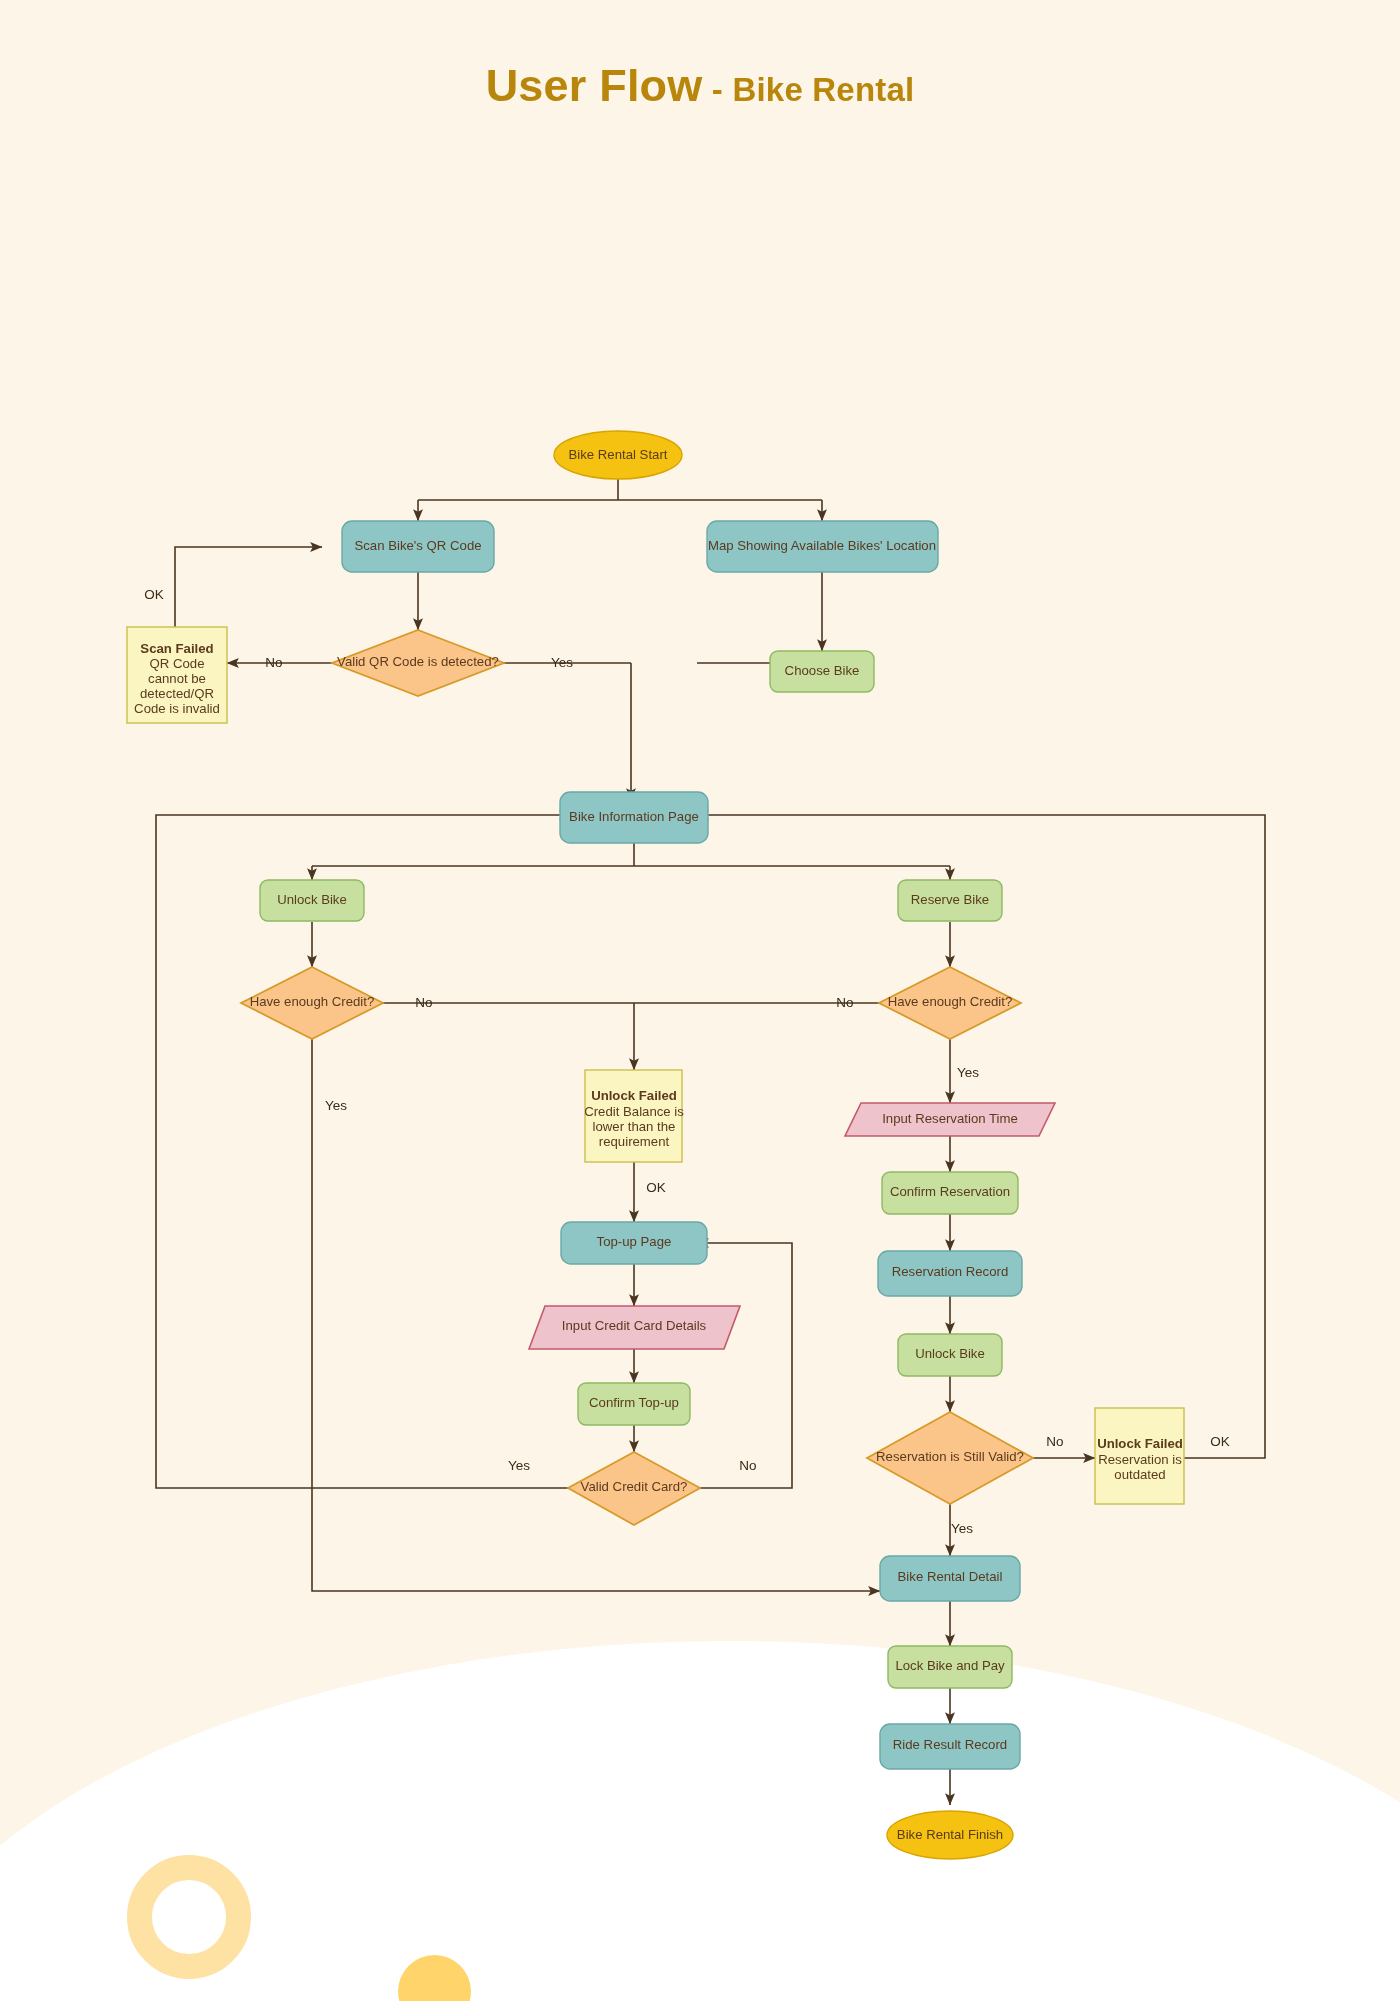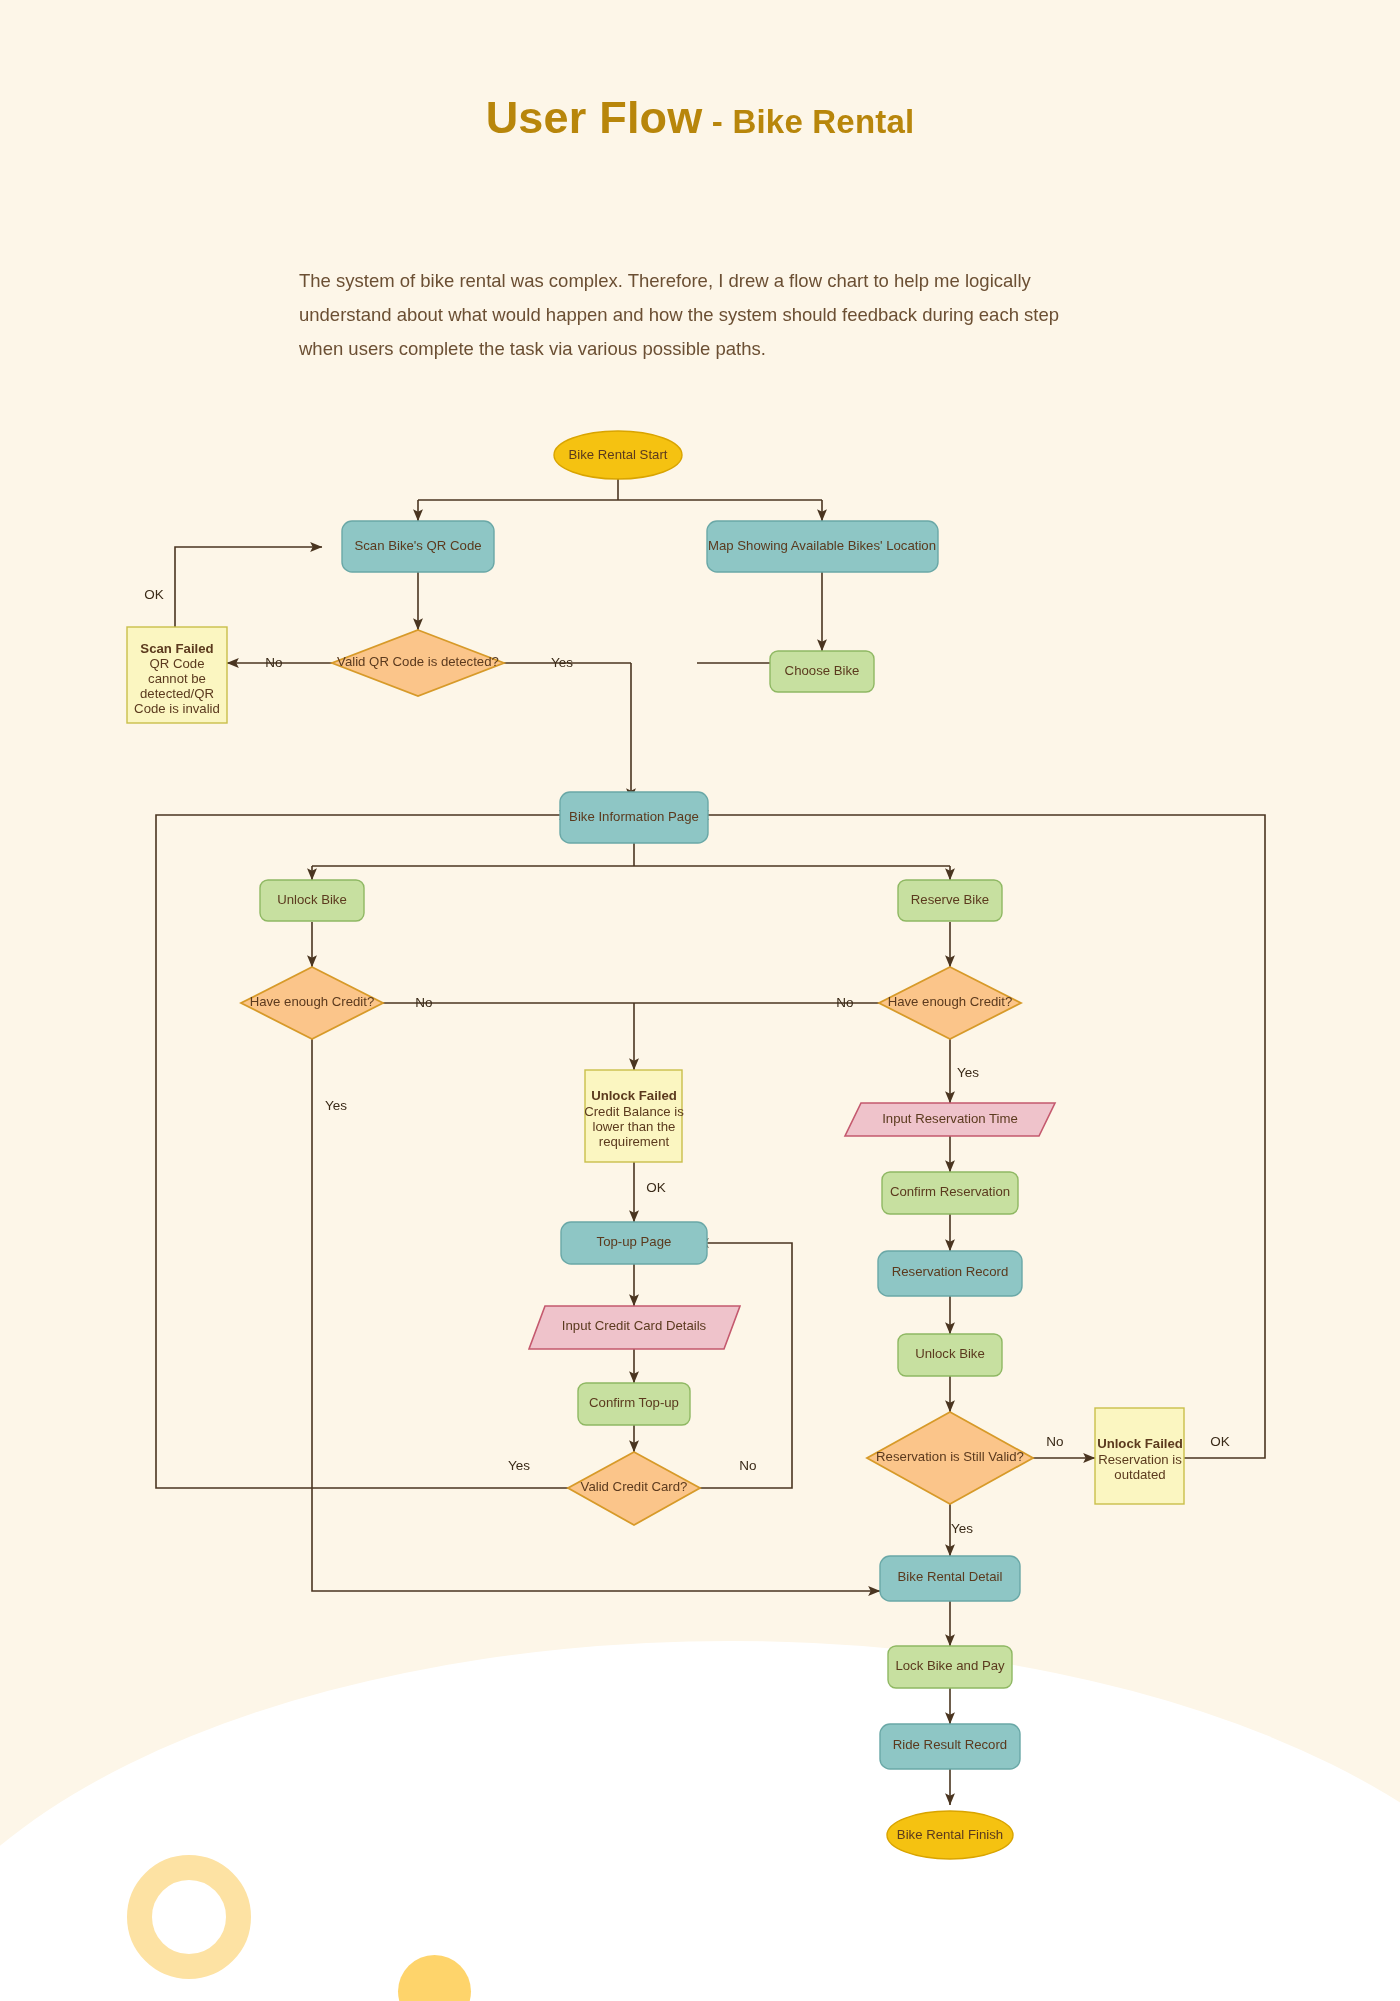--- a/index.html
+++ b/index.html
@@ -54,21 +54,21 @@
   
   .header {
     position: absolute;
     left: 0;
     top: 0;
     width: 1400px;
     z-index: 5;
   }
   .title {
     margin: 0;
-    padding-top: 92px;
+    padding-top: 60px;
     text-align: center;
     color: #b8860b;
     font-weight: bold;
     letter-spacing: 0.2px;
   }
   .title .t-main {
     font-size: 45px;
   }
   .title .t-sub {
     font-size: 33px;
@@ -120,21 +120,20 @@
 <div id="page">
 
   <div class="deco-wave"></div>
   <div class="deco-ring"></div>
   <div class="deco-dot"></div>
 
   <div class="header">
     <h1 class="title">
       <span class="t-main">User Flow</span><span class="t-sub"> - Bike Rental</span>
     </h1>
-    <p class="desc">The system of bike rental was complex. Therefore, I drew a flow chart to help me logically understand about what would happen and how the system should feedback during each step when users complete the task via various possible paths.</p>
   </div>
 
   <svg id="diagram" viewBox="0 0 1400 2001">
     <defs>
       <marker id="arrow" markerWidth="9" markerHeight="9" refX="7.4" refY="3.1" orient="auto" markerUnits="strokeWidth">
         <path d="M0,0 L7.6,3.1 L0,6.2 L1.6,3.1 z" fill="#4a3520"></path>
       </marker>
     </defs>
 
     <g>

